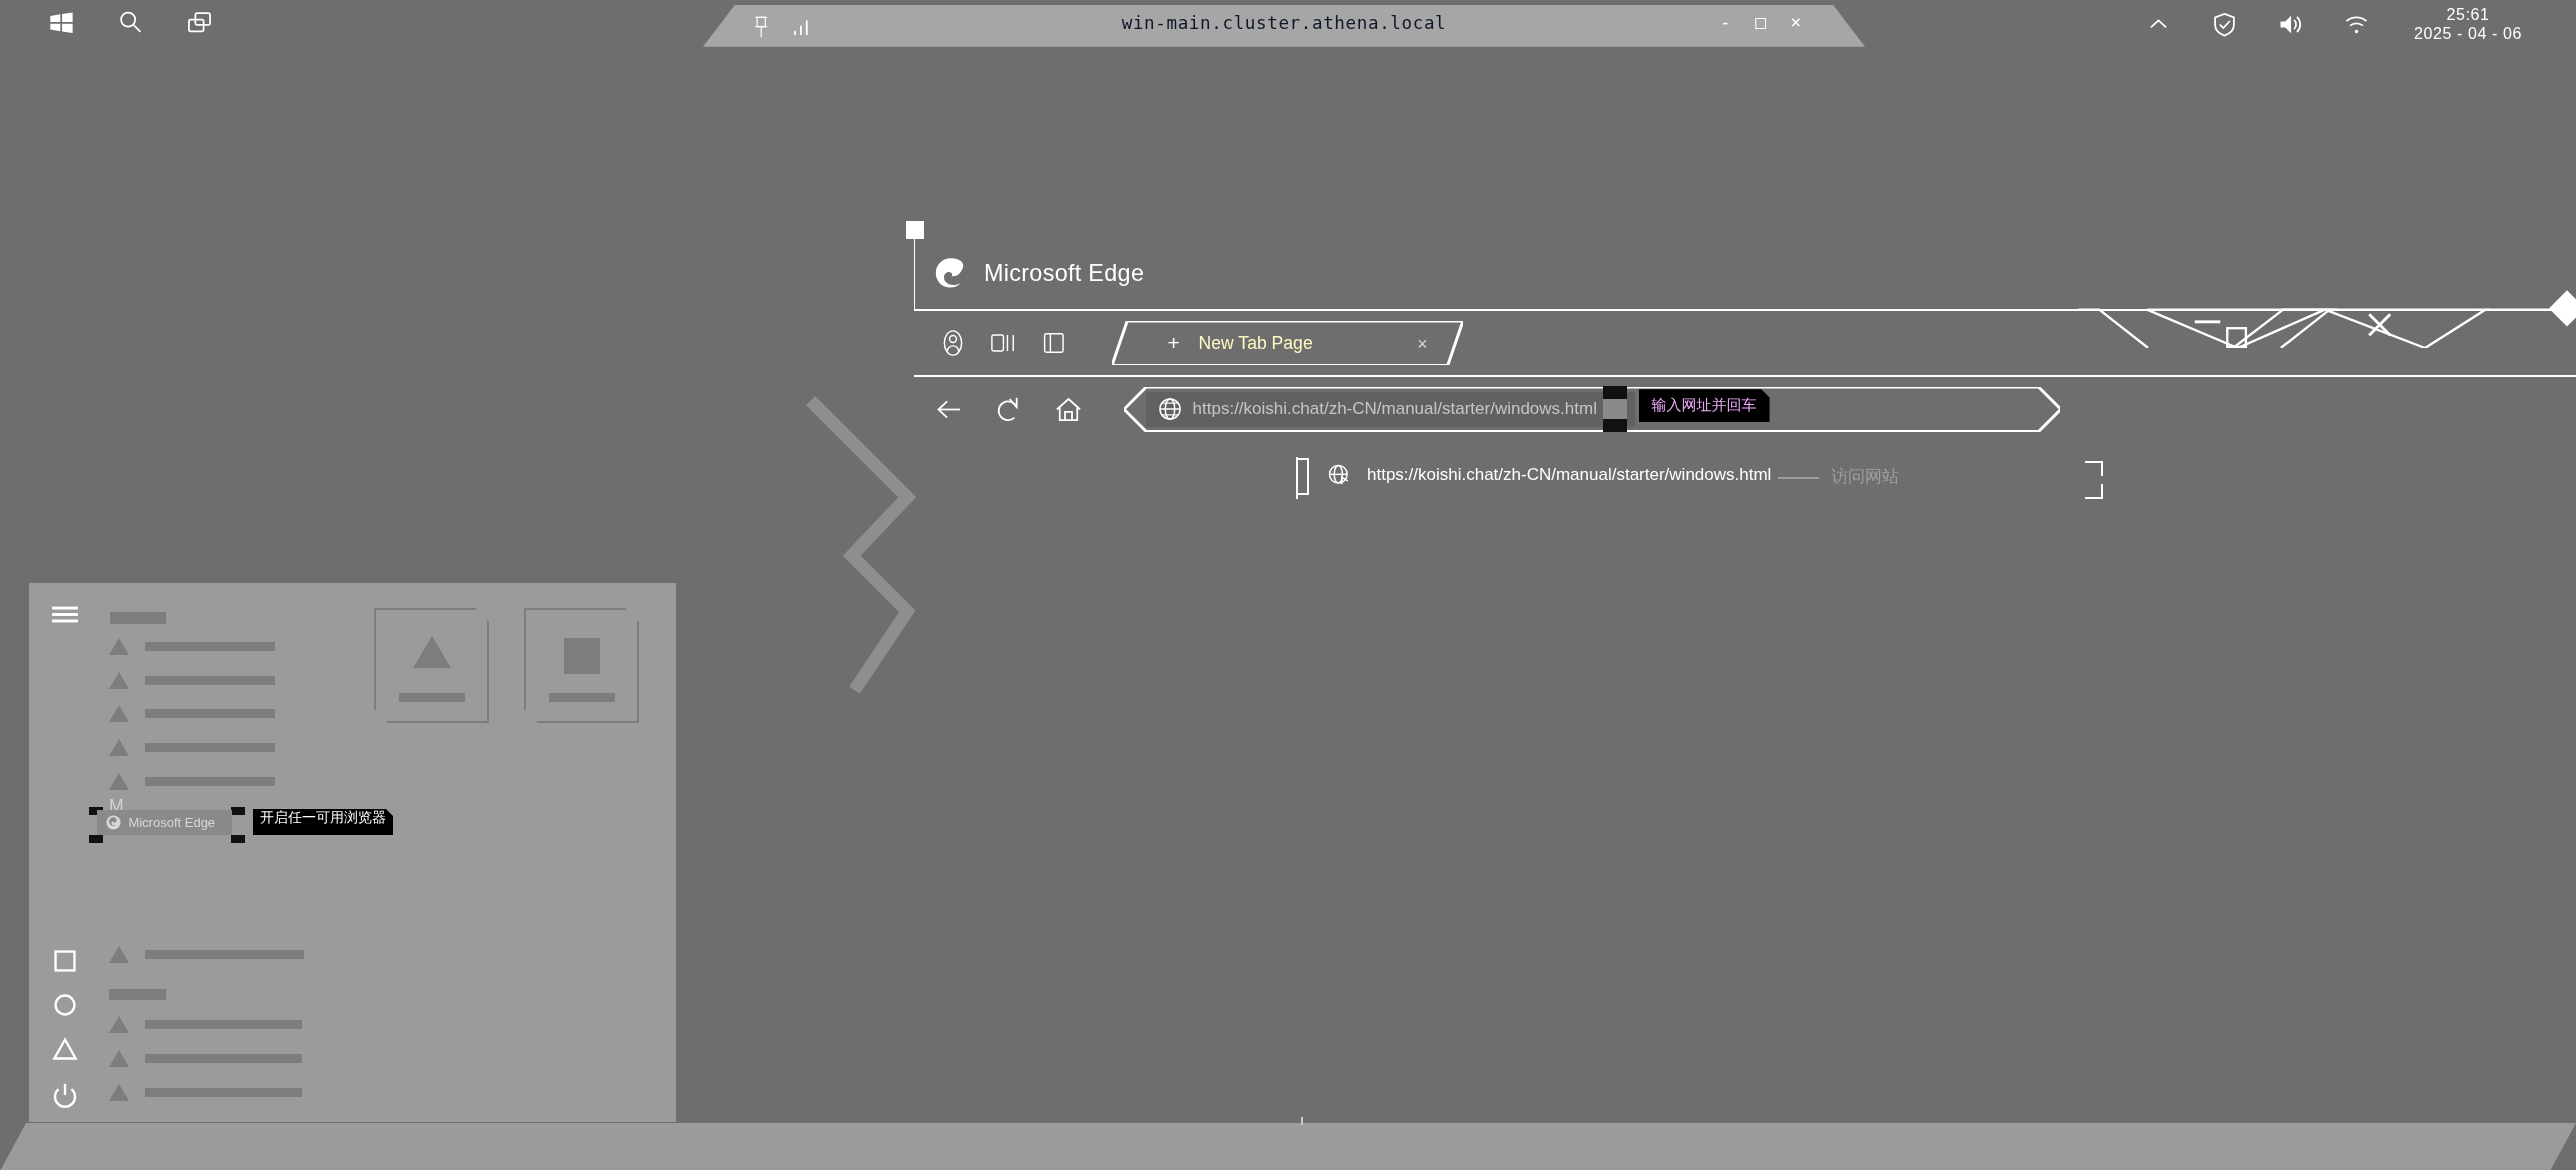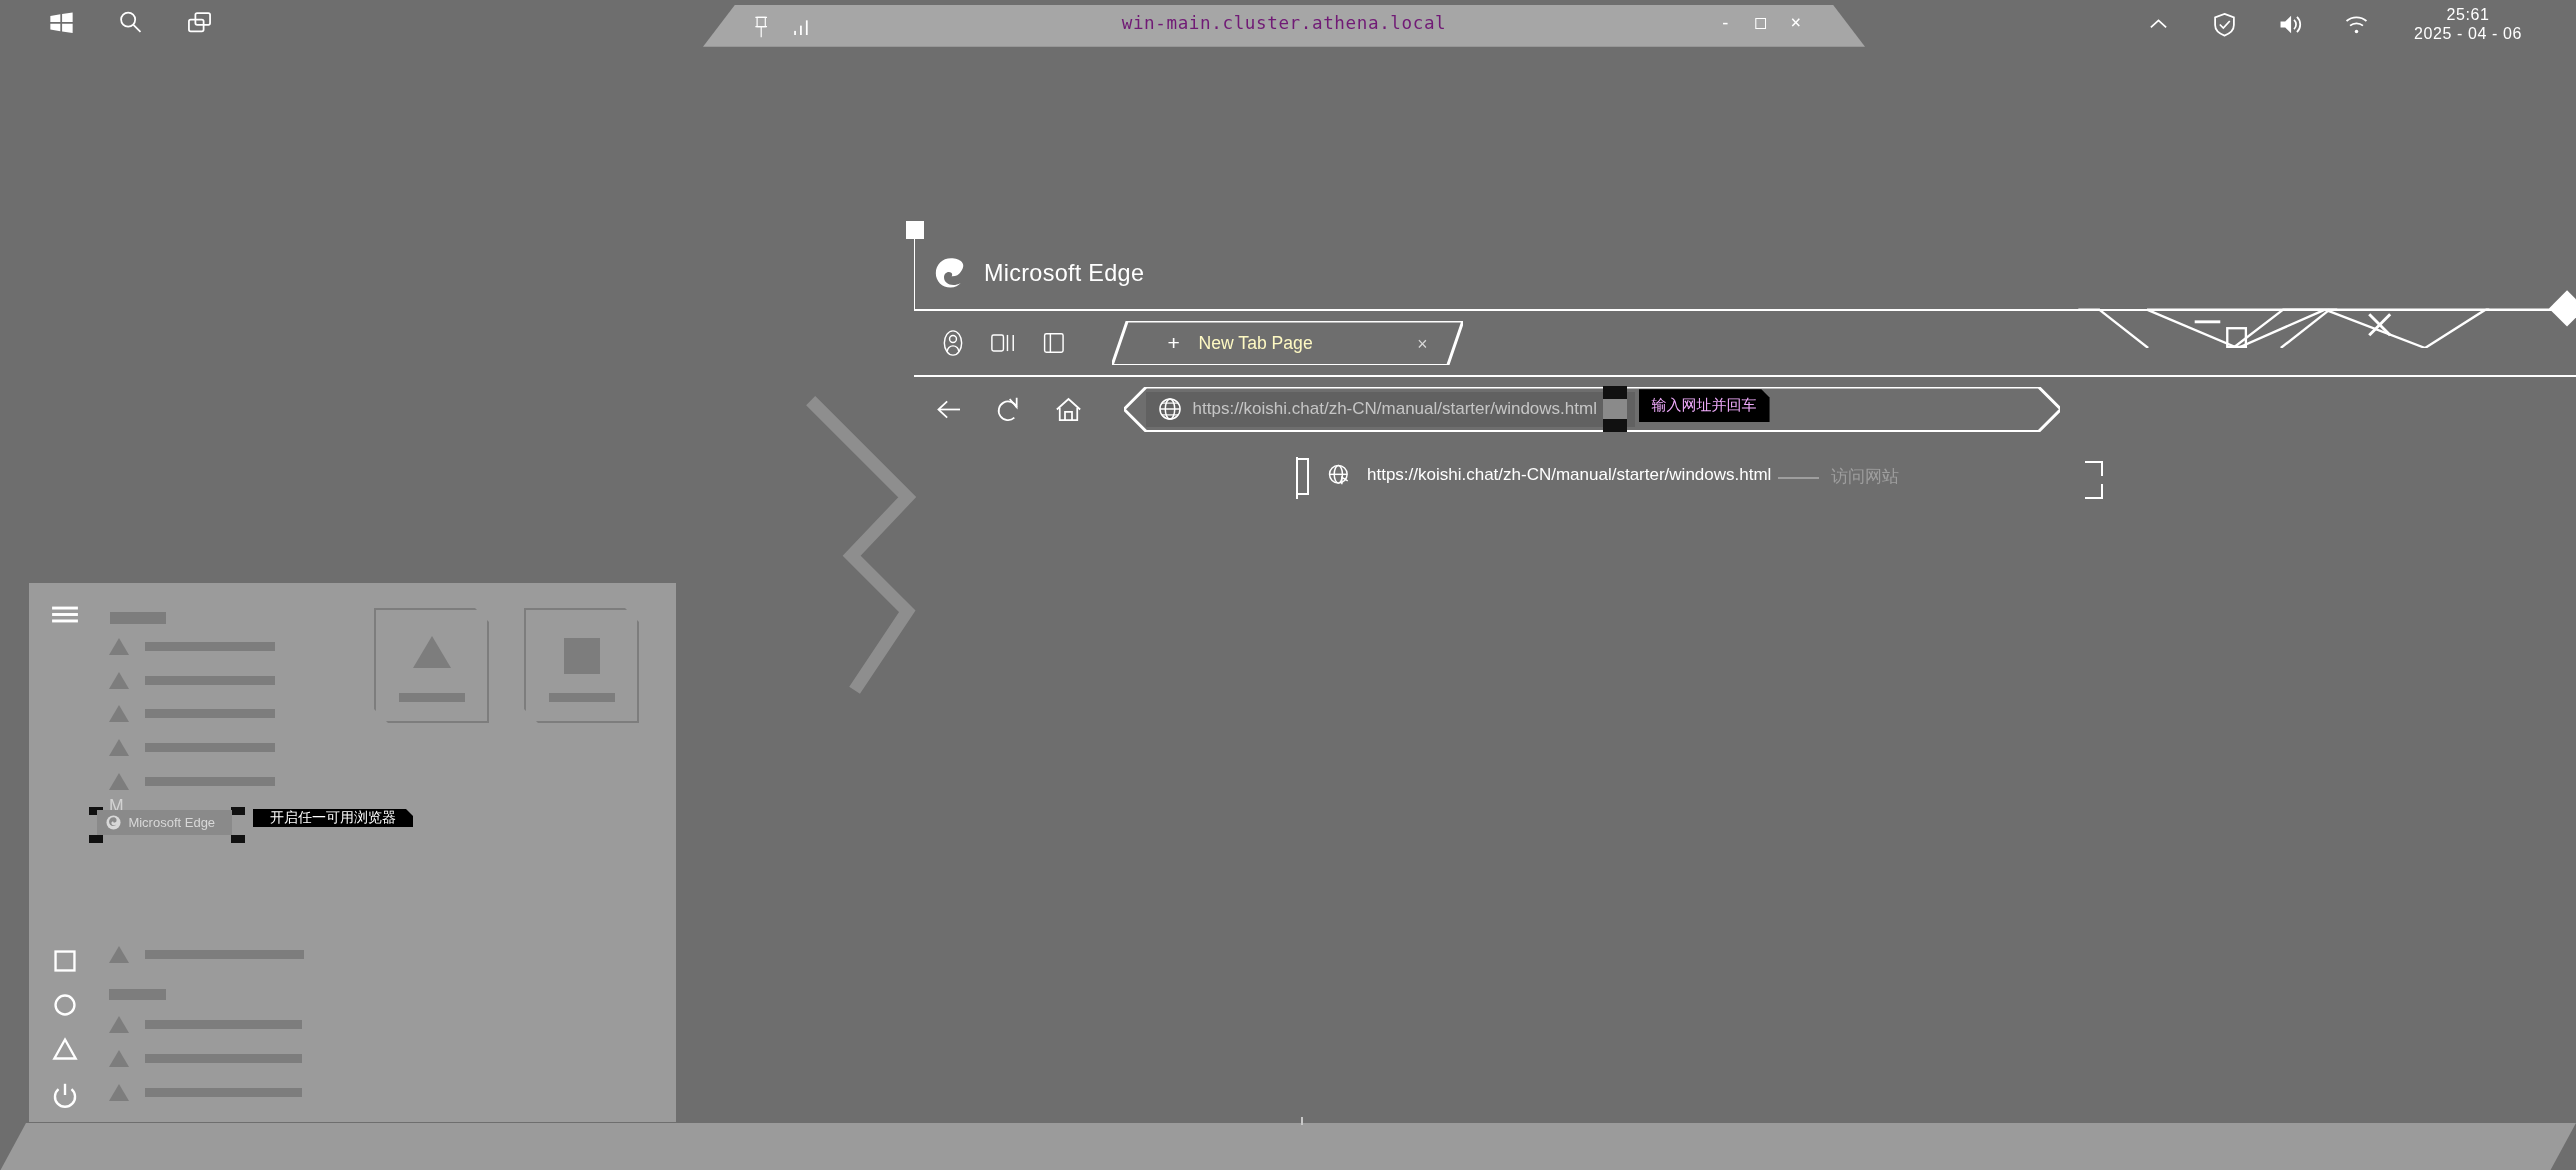--- a/index.html
+++ b/index.html
@@ -41,21 +41,21 @@
     margin-top: -3.5px;
   }
   #rdp-bar .rdp-title {
     position: absolute;
     left: 0; right: 0;
     text-align: center;
     top: 8.2px;
     font-family: "DejaVu Sans Mono", monospace;
     font-size: 17.6px;
     letter-spacing: 0.6px;
-    color: #701a75;
+    color: #0f172a;
   }
   #rdp-bar .rdp-ctrls {
     position: absolute;
     right: 64px;
     top: 7px;
     display: flex;
     align-items: center;
     gap: 24.6px;
     font-family: "DejaVu Sans Mono", monospace;
     font-size: 17.6px;
@@ -399,26 +399,26 @@
     white-space: nowrap;
   }
   .sm-handle {
     position: absolute;
     width: 14px; height: 8.2px;
     background: #111111;
   }
   #sm-tooltip {
     position: absolute;
     left: 253px; top: 809px;
-    height: 18px;
+    height: 26px;
     background: #000000;
     clip-path: polygon(0 0, calc(100% - 7px) 0, 100% 7px, 100% 100%, 0 100%);
     display: flex;
     align-items: flex-start;
-    padding: 0 17px;
+    padding: 0 7px;
   }
   #sm-tooltip span {
     font-size: 14px; color: #ffffff; white-space: nowrap;
   }
 
   
   #taskbar {
     position: absolute;
     left: 0; bottom: 0;
     width: 2576px; height: 48px;

